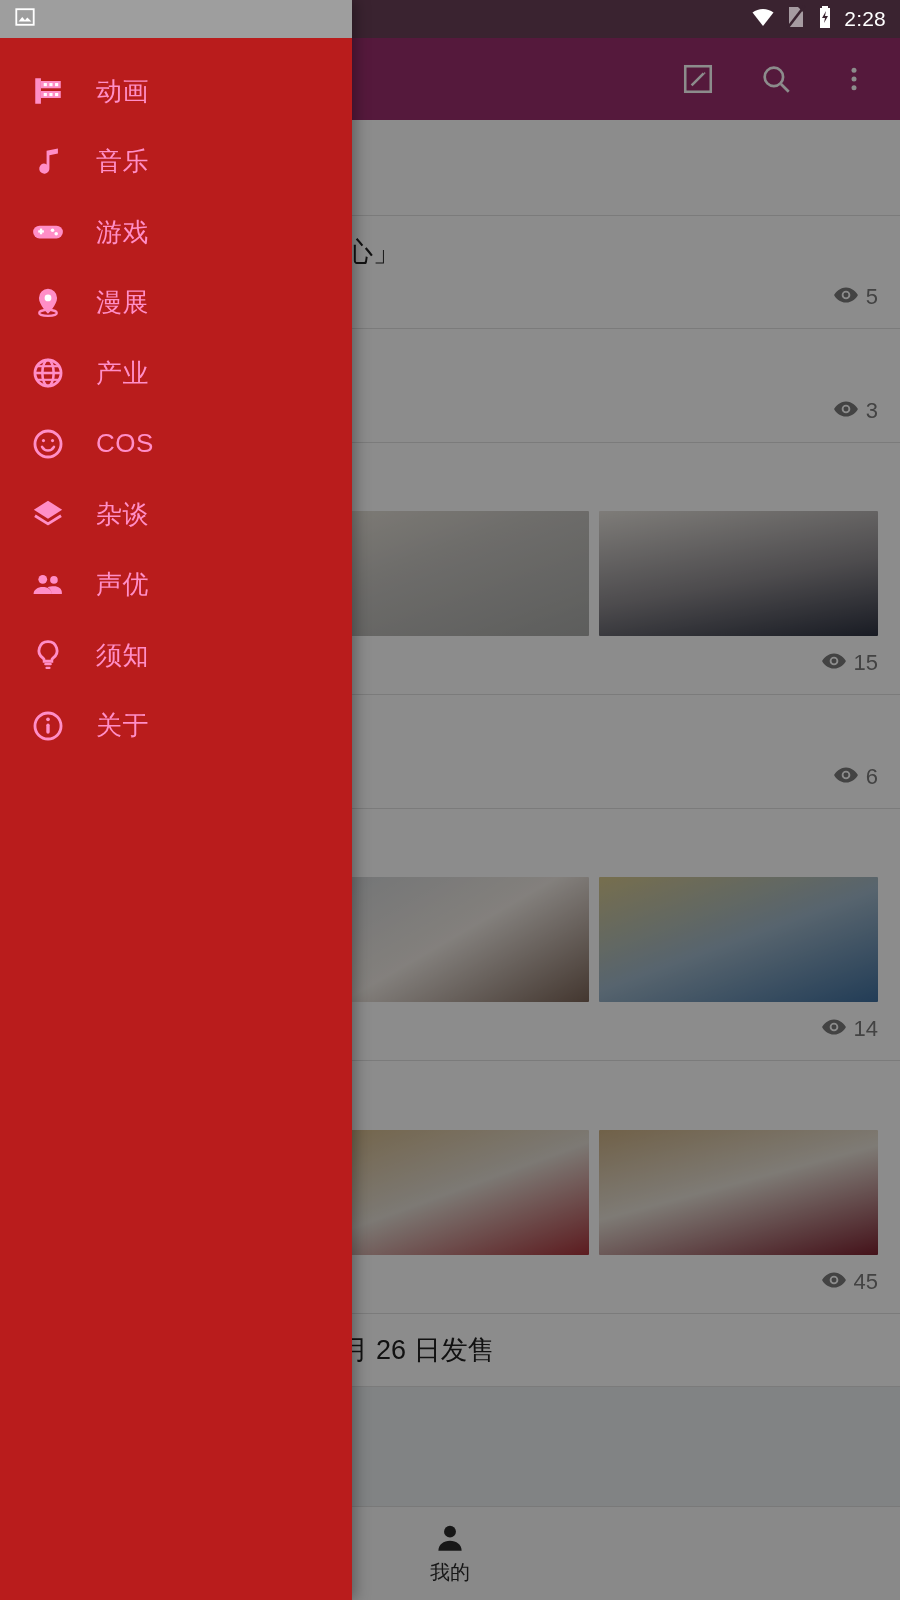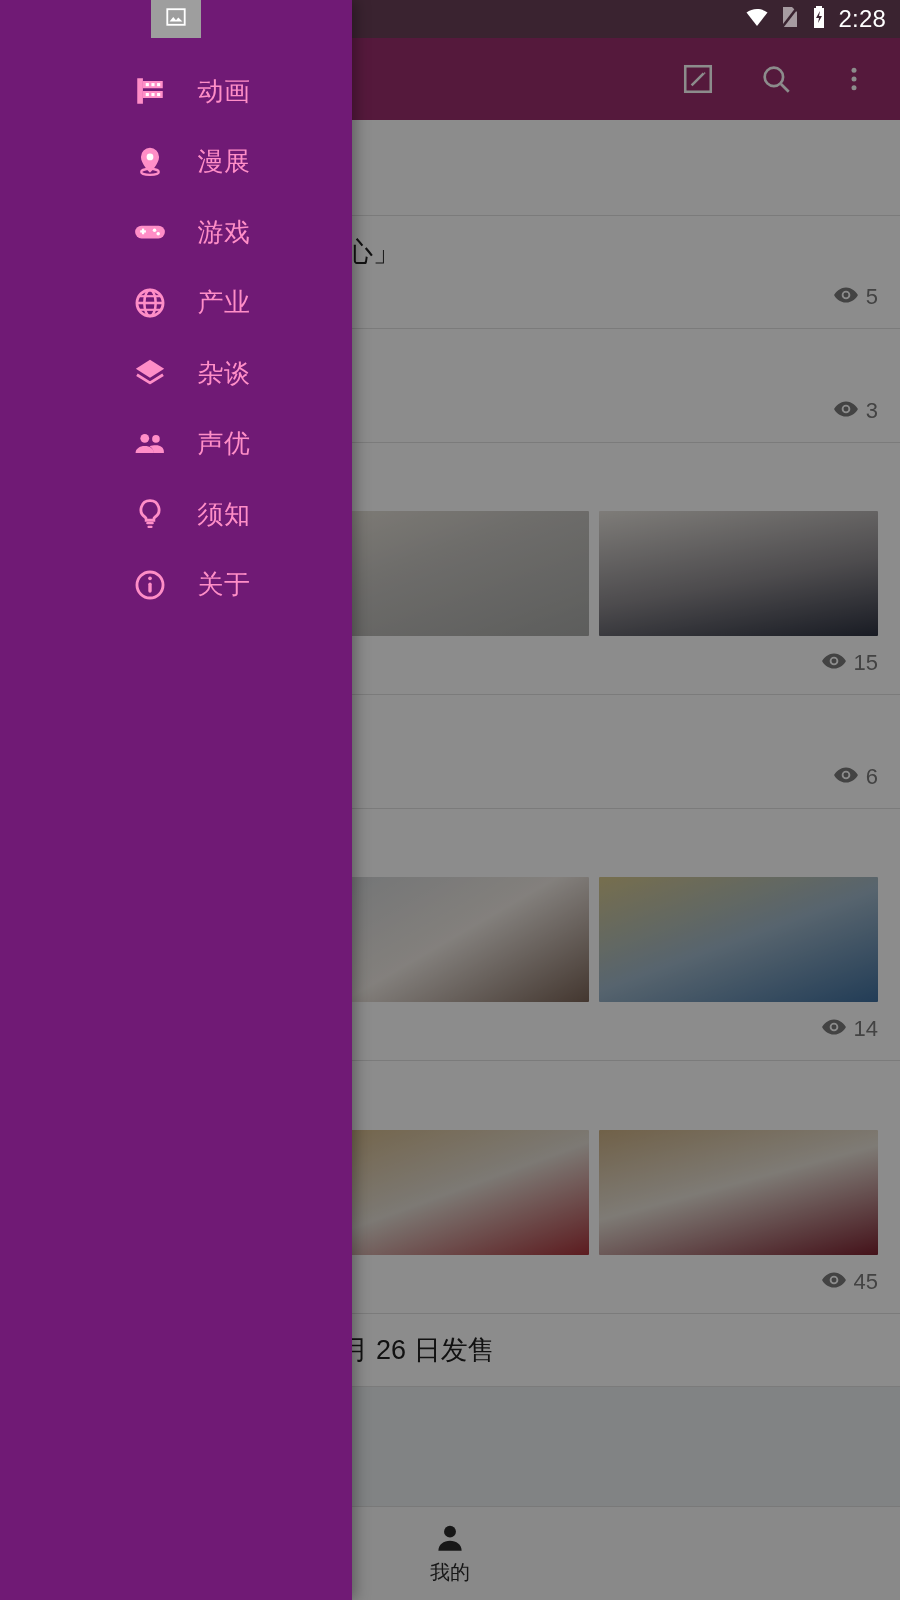--- a/index.html
+++ b/index.html
@@ -21,21 +21,21 @@
   #status-bar{
     height:38px; flex:0 0 38px;
     background:#3a2330;
     display:flex; align-items:center;
     padding:0 14px;
     color:#ffffff;
   }
   #status-left{ display:flex; align-items:center; gap:10px; }
   #status-right{ margin-left:auto; display:flex; align-items:center; gap:11px; }
   .sb-ico{ display:block; }
-  #clock{ font-size:24px; letter-spacing:.2px; font-weight:400; }
+  #clock{ font-size:21px; letter-spacing:.2px; font-weight:400; }
 
   
   #app-bar{
     height:82px; flex:0 0 82px;
     background:#9c2f6d;
     display:flex; align-items:center;
     padding:0 10px 0 14px;
   }
   #app-bar-title{
     color:#fff; font-size:27px; margin-left:26px; letter-spacing:.5px;
@@ -91,25 +91,24 @@
   
   #scrim{
     position:absolute; left:352px; top:38px; right:0; bottom:0;
     background:rgba(0,0,0,.45);
     z-index:30;
   }
 
   
   #drawer{
     position:absolute; left:0; top:0; width:352px; height:1600px;
-    background:#701a75; z-index:40;
+    background:#b91c1c; z-index:40;
     box-shadow:3px 0 14px rgba(0,0,0,.34);
     display:flex; flex-direction:column;
     overflow:hidden;
-    align-items:center;
   }
   #drawer-statusbar{
     height:38px; flex:0 0 38px;
     background:#9e9e9e;
     display:flex; align-items:center; padding:0 14px;
   }
   #drawer-list{ padding-top:18px; }
   .drawer-item{
     height:70.5px;
     display:flex; align-items:center;
@@ -339,58 +338,77 @@
           <rect x="17" y="6.4" width="2.2" height="2.2" fill="#fff"></rect>
           <rect x="9" y="13.4" width="2.2" height="2.2" fill="#fff"></rect>
           <rect x="13" y="13.4" width="2.2" height="2.2" fill="#fff"></rect>
           <rect x="17" y="13.4" width="2.2" height="2.2" fill="#fff"></rect>
         </svg>
       </span>
       <span class="drawer-label">动画</span>
     </div>
 
 
-
-    <div class="drawer-item">
-      <span class="drawer-icon">
-        <svg width="34" height="34" viewBox="0 0 24 24">
-          <path d="M12 2a6.4 6.4 0 00-6.4 6.4c0 4.8 6.4 11.1 6.4 11.1s6.4-6.3 6.4-11.1A6.4 6.4 0 0012 2z" fill="#ff8ec7"></path>
-          <circle cx="12" cy="8.4" r="2.4" fill="#fff"></circle>
-          <ellipse cx="12" cy="19" rx="6.2" ry="2.1" fill="none" stroke="#ff8ec7" stroke-width="1.6"></ellipse>
-        </svg>
-      </span>
-      <span class="drawer-label">漫展</span>
+    <div class="drawer-item">
+      <span class="drawer-icon">
+        <svg width="34" height="34" viewBox="0 0 24 24">
+          <path d="M11 4l8-1.6V6l-6 1.2v9.1A3.6 3.6 0 119 13.1c.8 0 1.5.3 2 .7V4z" fill="#ff8ec7"></path>
+        </svg>
+      </span>
+      <span class="drawer-label">音乐</span>
     </div>
 
     <div class="drawer-item">
       <span class="drawer-icon">
         <svg width="34" height="34" viewBox="0 0 24 24">
           <rect x="1.5" y="7.5" width="21" height="9" rx="4.5" fill="#ff8ec7"></rect>
           <rect x="5.1" y="10.8" width="4" height="1.6" fill="#fff"></rect>
           <rect x="6.3" y="9.6" width="1.6" height="4" fill="#fff"></rect>
           <circle cx="15.2" cy="10.8" r="1.25" fill="#fff"></circle>
           <circle cx="17.8" cy="13.2" r="1.25" fill="#fff"></circle>
         </svg>
       </span>
       <span class="drawer-label">游戏</span>
     </div>
 
     <div class="drawer-item">
       <span class="drawer-icon">
         <svg width="34" height="34" viewBox="0 0 24 24">
+          <path d="M12 2a6.4 6.4 0 00-6.4 6.4c0 4.8 6.4 11.1 6.4 11.1s6.4-6.3 6.4-11.1A6.4 6.4 0 0012 2z" fill="#ff8ec7"></path>
+          <circle cx="12" cy="8.4" r="2.4" fill="#fff"></circle>
+          <ellipse cx="12" cy="19" rx="6.2" ry="2.1" fill="none" stroke="#ff8ec7" stroke-width="1.6"></ellipse>
+        </svg>
+      </span>
+      <span class="drawer-label">漫展</span>
+    </div>
+
+    <div class="drawer-item">
+      <span class="drawer-icon">
+        <svg width="34" height="34" viewBox="0 0 24 24">
           <circle cx="12" cy="12" r="9.2" fill="none" stroke="#ff8ec7" stroke-width="2"></circle>
           <ellipse cx="12" cy="12" rx="4" ry="9.2" fill="none" stroke="#ff8ec7" stroke-width="1.8"></ellipse>
           <line x1="2.8" y1="12" x2="21.2" y2="12" stroke="#ff8ec7" stroke-width="1.8"></line>
           <line x1="4.2" y1="7.2" x2="19.8" y2="7.2" stroke="#ff8ec7" stroke-width="1.5"></line>
           <line x1="4.2" y1="16.8" x2="19.8" y2="16.8" stroke="#ff8ec7" stroke-width="1.5"></line>
         </svg>
       </span>
       <span class="drawer-label">产业</span>
     </div>
 
+    <div class="drawer-item">
+      <span class="drawer-icon">
+        <svg width="34" height="34" viewBox="0 0 24 24">
+          <circle cx="12" cy="12" r="9.2" fill="none" stroke="#ff8ec7" stroke-width="2"></circle>
+          <circle cx="8.8" cy="9.6" r="1.1" fill="#ff8ec7"></circle>
+          <circle cx="15.2" cy="9.6" r="1.1" fill="#ff8ec7"></circle>
+          <path d="M7.8 14c1 1.7 2.5 2.6 4.2 2.6s3.2-.9 4.2-2.6" fill="none" stroke="#ff8ec7" stroke-width="1.8" stroke-linecap="round"></path>
+        </svg>
+      </span>
+      <span class="drawer-label">COS</span>
+    </div>
 
 
     <div class="drawer-item">
       <span class="drawer-icon">
         <svg width="34" height="34" viewBox="0 0 24 24">
           <path d="M12 2.6L22 9l-10 6.4L2 9z" fill="#ff8ec7"></path>
           <path d="M2.8 13.2L12 19l9.2-5.8" fill="none" stroke="#ff8ec7" stroke-width="2" stroke-linejoin="round"></path>
         </svg>
       </span>
       <span class="drawer-label">杂谈</span>

